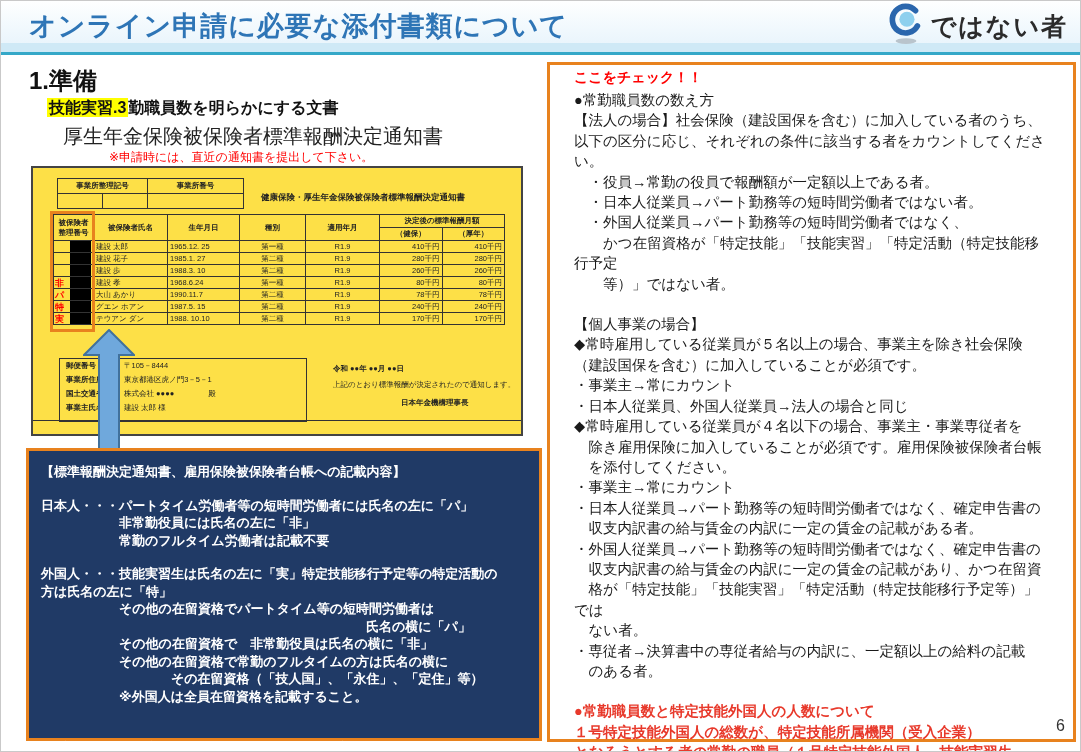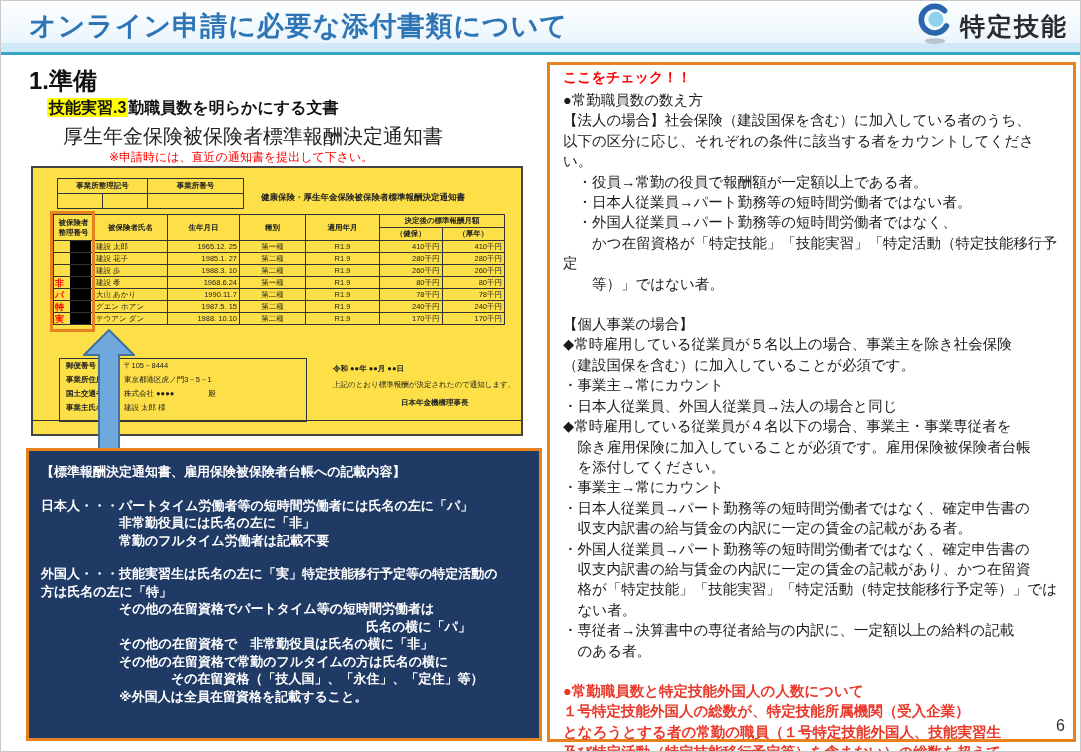--- a/index.html
+++ b/index.html
@@ -34,21 +34,21 @@
   .mini-table th, .mini-table td { border: 1px solid #333; font-size: 7.5px; font-weight: bold;
     color: #222; text-align: center; height: 15px; }
   .mini-c1 { width: 45px; } .mini-c2 { width: 45px; } .mini-c3 { width: 96px; }
   .form-title { position: absolute; left: 228px; top: 24px; font-size: 8.5px; font-weight: bold; color: #222; white-space: nowrap; }
 
   .doc-table { position: absolute; left: 20px; top: 46px; border-collapse: collapse; table-layout: fixed; width: 452px; }
   .doc-table th, .doc-table td { border: 1px solid #333; font-size: 7.5px; color: #222;
     padding: 0 2px; white-space: nowrap; overflow: hidden; }
   .doc-table th { font-weight: bold; text-align: center; height: 13px; }
   .doc-table td { height: 12px; }
-  .c-mark { width: 40px; } .c-name { width: 74px; } .c-birth { width: 72px; text-align: right; }
+  .c-mark { width: 40px; } .c-name { width: 74px; } .c-birth { width: 72px; text-align: left; }
   .c-type { width: 66px; text-align: center; } .c-apply { width: 74px; text-align: center; }
   .c-amt { width: 63px; text-align: right; }
   .mask-cell { position: relative; }
   .rmark { position: absolute; left: 1px; top: 0px; color: #ff0000; font-weight: bold; font-size: 9px; }
   .bmask { position: absolute; right: 2px; top: 0px; width: 21px; height: 11px; background: #000; }
   .col1-outline { position: absolute; left: 17px; top: 43px; width: 45px; height: 121px;
     border: 3px solid #e8821e; pointer-events: none; }
 
   .doc-footer-box { position: absolute; left: 26px; top: 190px; width: 248px; height: 64px;
     border: 1px solid #333; padding: 0 6px; }
@@ -66,21 +66,21 @@
   
   .callout { position: absolute; left: 25px; top: 447px; width: 516px; height: 293px;
     background: #203a66; border: 3px solid #e8821e; padding: 12px 12px 16px 12px;
     color: #fff; font-weight: bold; font-size: 13px; line-height: 17.5px; }
   .callout .blk { white-space: pre-wrap; }
   .callout .gap { height: 16px; }
   .orange-underline { border-bottom: 4px solid #e8821e; padding-bottom: 1px; }
 
   
   .right-panel { position: absolute; left: 546px; top: 61px; width: 529px; height: 680px;
-    background: #fff; border: 3px solid #e8821e; padding: 4px 13px; }
+    background: #fff; border: 3px solid #e8821e; padding: 4px 24px; }
   .check-label { font-size: 14px; font-weight: bold; color: #ff0000; margin-bottom: 3px; }
   .rp-blk { font-size: 14.5px; line-height: 20.4px; color: #1a1a1a; white-space: pre-wrap; }
   .rp-title { font-size: 14.5px; line-height: 20.4px; color: #1a1a1a; }
   .rp-gap { height: 20px; }
   .rp-red { color: #e8392b; font-weight: 600; }
 
   .page-num { position: absolute; left: 1055px; top: 716px; font-size: 16px; color: #333; }
 </style>
 </head>
 <body>
@@ -92,21 +92,21 @@
   <div class="header-line"></div>
   <div class="page-title">オンライン申請に必要な添付書類について</div>
   <div class="logo">
     <span>
       <svg width="38" height="42" viewBox="0 0 40 44">
         <ellipse cx="20" cy="40" rx="11" ry="3" fill="#b9c4cc"></ellipse>
         <path d="M30 8 A 14 14 0 1 0 32 24" fill="none" stroke="#2a66ad" stroke-width="6" stroke-linecap="round"></path>
         <circle cx="21" cy="17" r="8" fill="#8ed0ee"></circle>
       </svg>
     </span>
-    <span class="logo-text">特定技能</span>
+    <span class="logo-text">ではない者</span>
   </div>
 
   <div class="sec-title">1.準備</div>
   <div class="doc-no-line">
     <span class="hl-yellow">技能実習.3</span><span>勤職員数を明らかにする文書</span>
   </div>
   <div class="doc-type">厚生年金保険被保険者標準報酬決定通知書</div>
   <div class="doc-note">※申請時には、直近の通知書を提出して下さい。</div>
 
   <div class="doc-preview">

